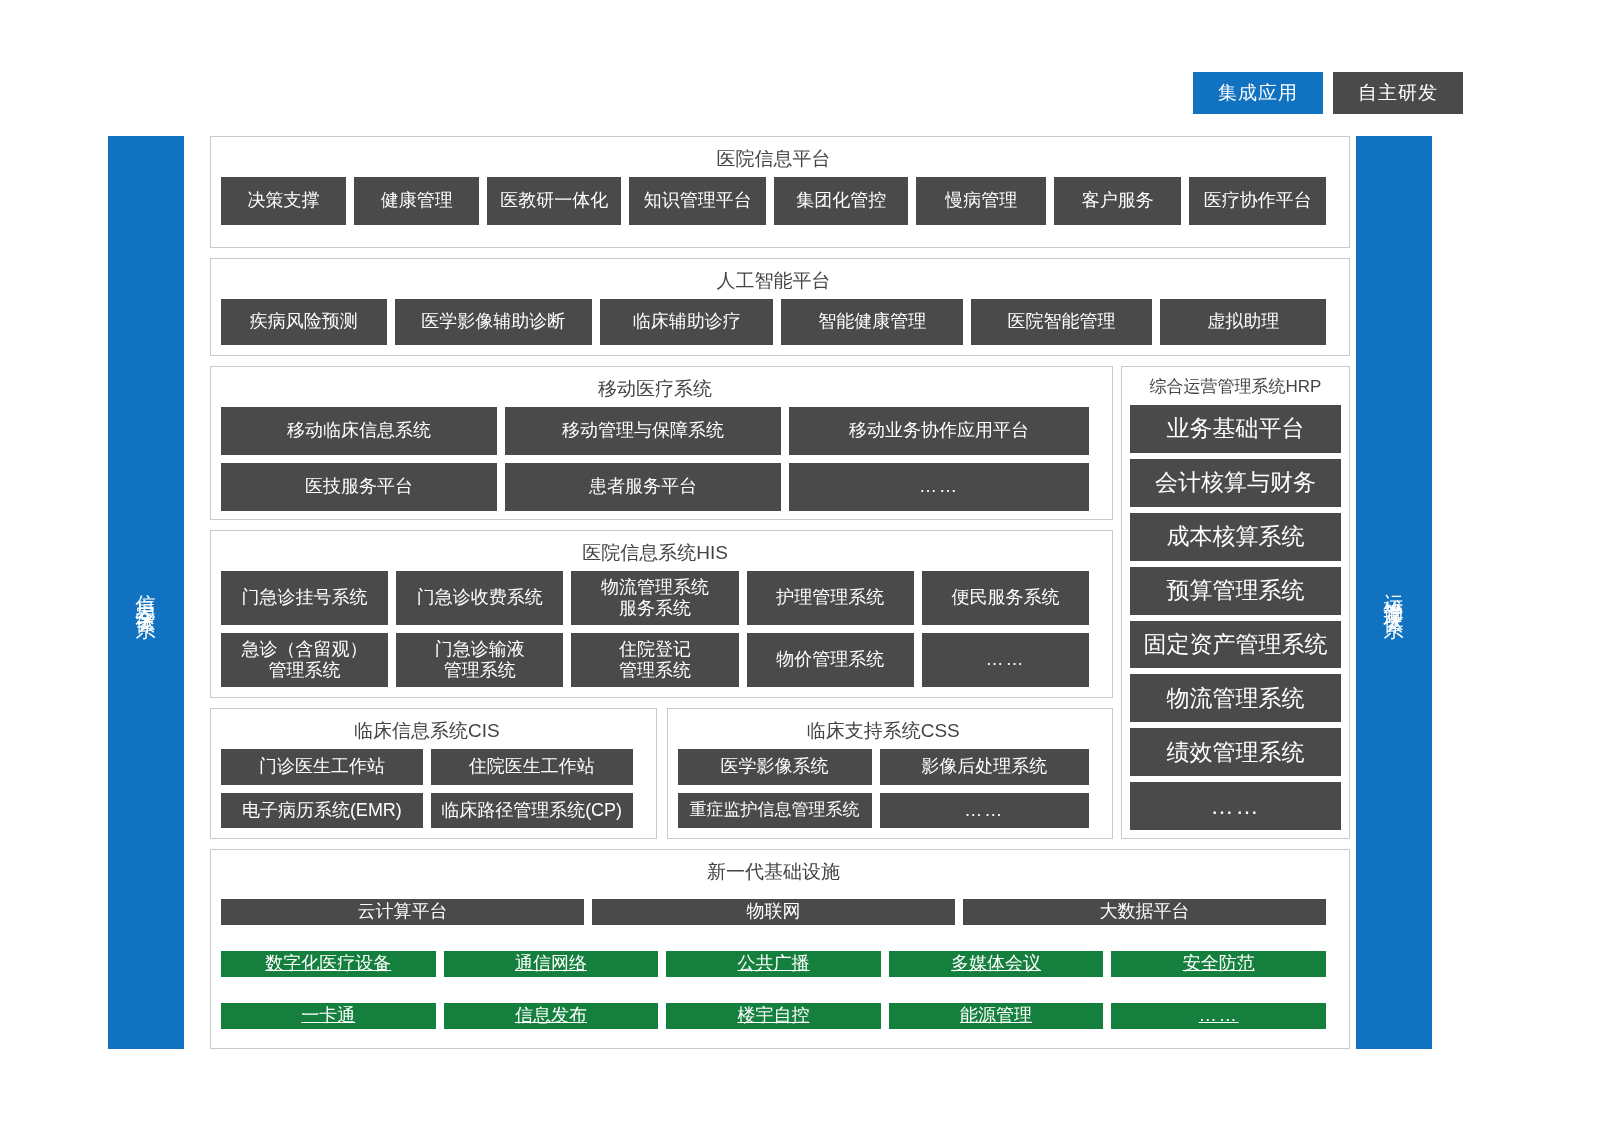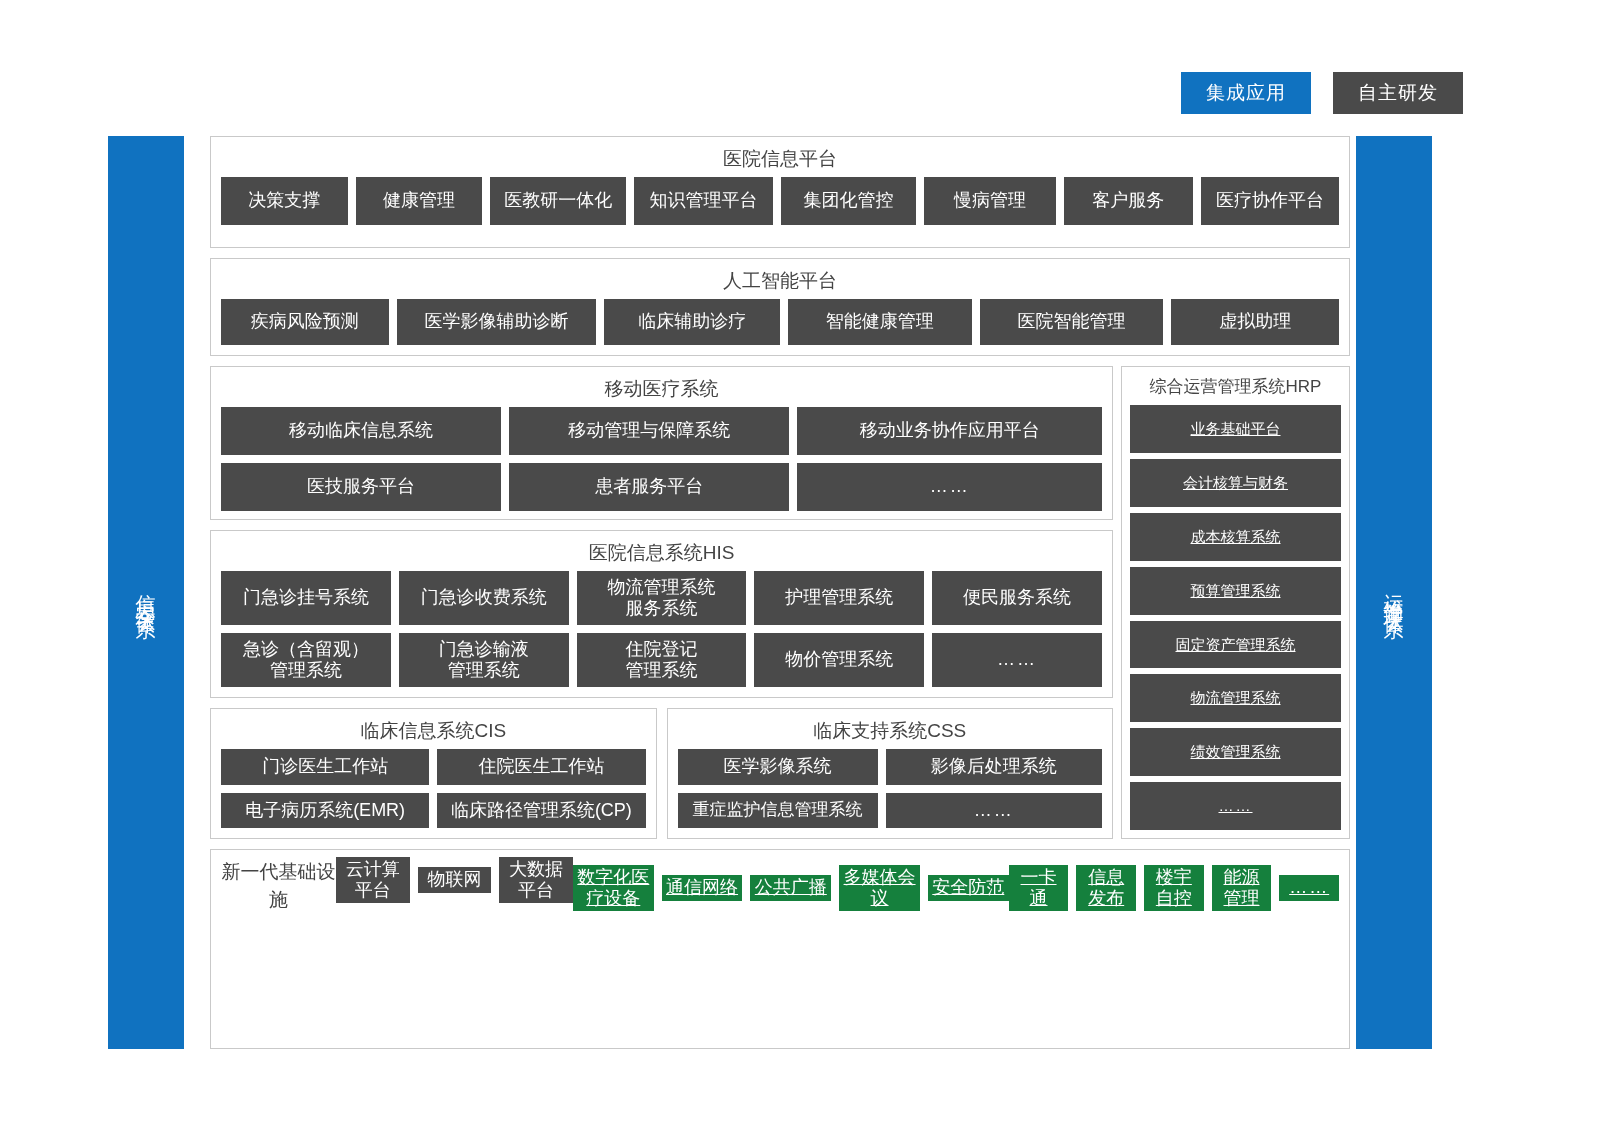--- a/index.html
+++ b/index.html
@@ -9,21 +9,21 @@
     background:#ffffff;
     font-family:"Liberation Sans","DejaVu Sans",sans-serif;
     color:#3f3f3f;
     overflow:hidden;
   }
   .page{position:relative;width:1600px;height:1136px;}
 
   
   .legend{
     position:absolute;top:72px;right:137px;
-    display:flex;gap:22px;text-align:center;
+    display:flex;gap:10px;text-align:center;
   }
   .legend-chip{
     width:130px;height:42px;
     display:flex;align-items:center;justify-content:center;
     color:#ffffff;font-size:19px;letter-spacing:1px;
   }
   .legend-chip.blue{background:#1072c0;}
   .legend-chip.gray{background:#4a4a4a;}
 
   
@@ -47,21 +47,21 @@
     position:absolute;left:210px;top:136px;
     width:1140px;height:913px;
     display:flex;flex-direction:column;
     gap:10px;
   }
 
   .panel{
     border:1px solid #c9c9c9;
     background:#ffffff;
     box-sizing:border-box;
-    padding:8px 10px 10px 10px;
+    padding:8px 23px 10px 10px;
   }
   .panel-title{
     text-align:center;
     font-size:19px;
     color:#444444;
     line-height:28px;
     padding-bottom:4px;
   }
 
   .row{display:flex;gap:8px;}
@@ -97,34 +97,34 @@
     display:flex;flex-direction:column;gap:10px;
   }
   .middle-right{
     width:229px;
     border:1px solid #c9c9c9;
     box-sizing:border-box;
     padding:6px 8px 8px 8px;
     display:flex;flex-direction:column;
   }
   .hrp-list{display:flex;flex-direction:column;gap:6px;flex:1;}
-  .hrp-list .box{flex:1;font-size:15px;text-decoration:underline;}
+  .hrp-list .box{flex:1;font-size:23px;}
 
   .cis-css{display:flex;gap:10px;flex:1;}
   .cis-css .panel{flex:1;display:flex;flex-direction:column;}
   .cis-css .row{flex:1;}
   .cis-css .box{flex:1;text-align:right;}
 
   .p-mobile{height:154px;}
   .p-his{height:168px;}
 
   .p-mobile .row{height:48px;}
   .p-his .row{height:54px;}
 
-  .p-infra{flex:1;display:flex;}
+  .p-infra{flex:1;display:flex;flex-direction:column;}
   .p-infra .row{height:44px;align-items:center;}
 </style>
 </head>
 <body>
 
 <div class="page">
 
   <div class="legend">
     <div class="legend-chip blue">
       <span>集成应用</span>

